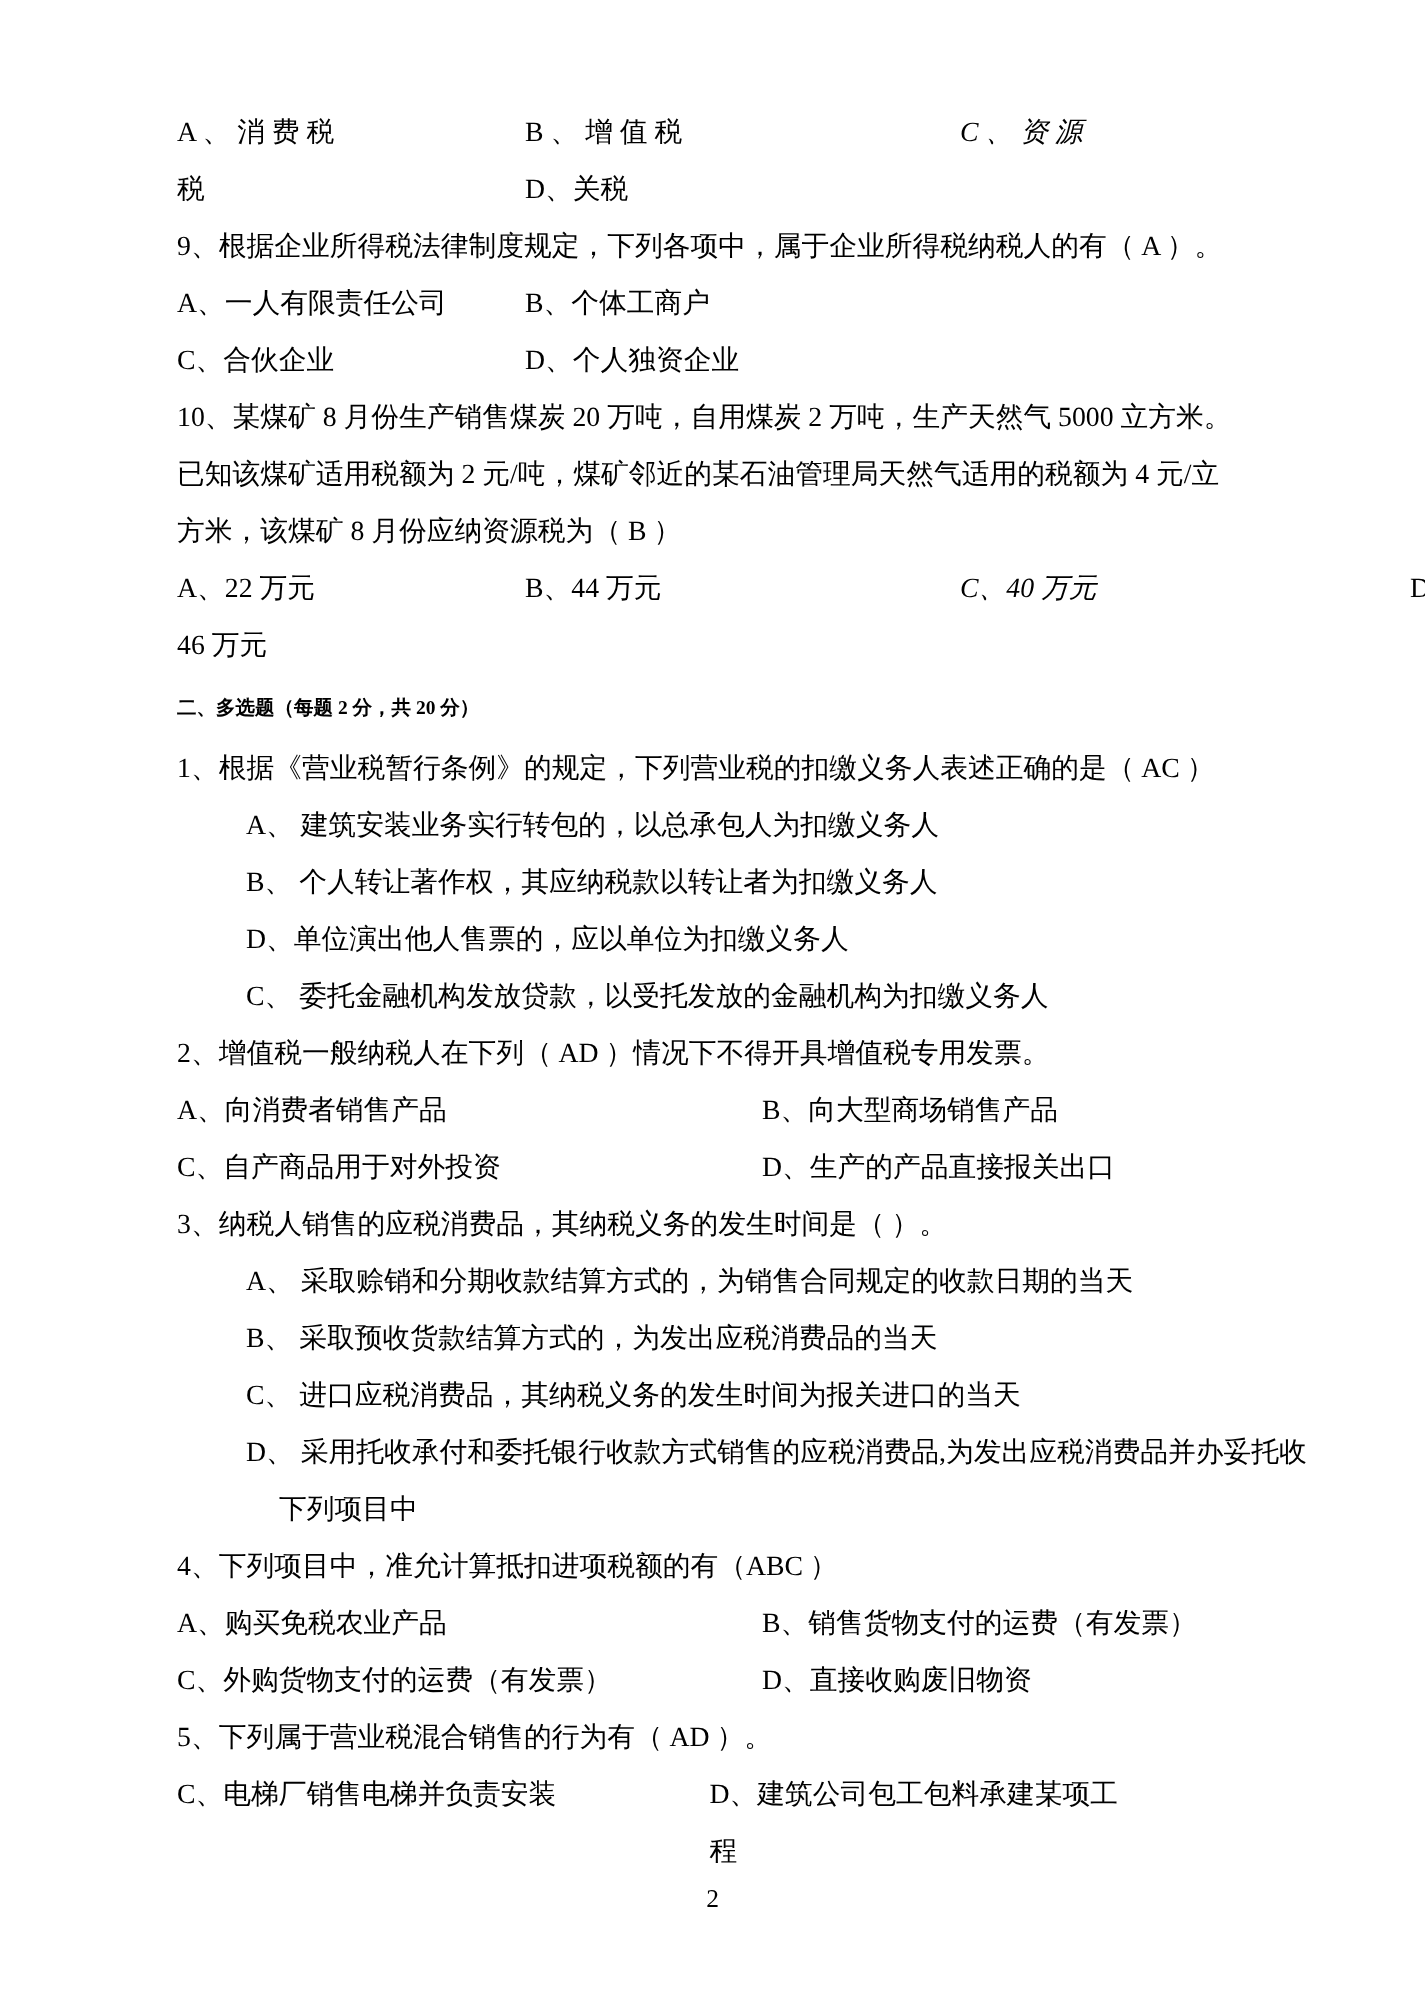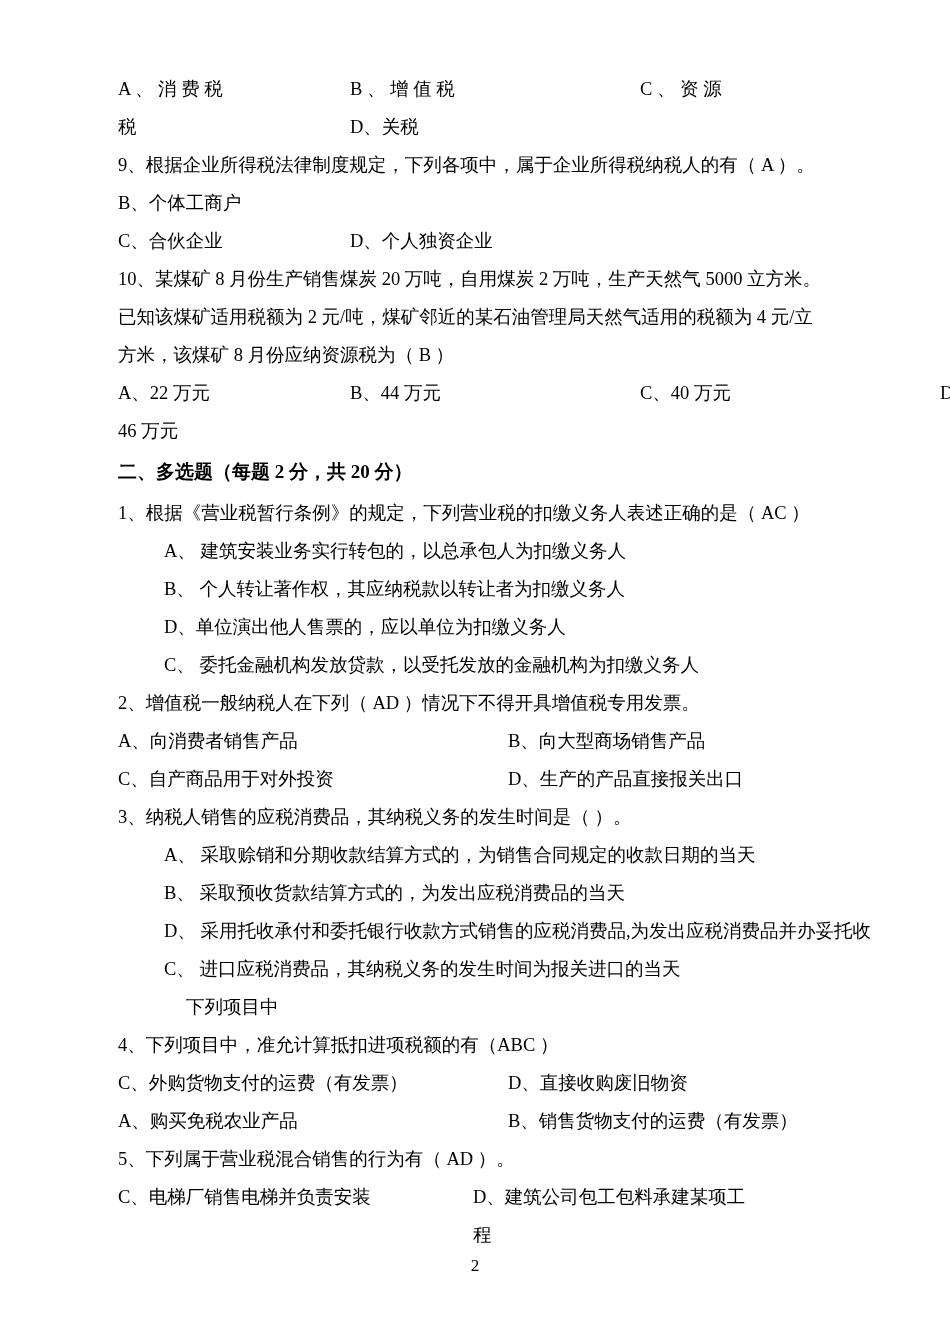--- a/index.html
+++ b/index.html
@@ -27,25 +27,25 @@
     line-height: 38px;
   }
   .opt-row {
     display: flex;
     width: 100%;
     font-size: 18.5px;
     line-height: 38px;
   }
   .opt-a { width: 232px; flex: none; }
   .opt-b { width: 290px; flex: none; }
-  .opt-c { width: 300px; flex: none; }
+  .opt-c { width: 300px; flex: none; font-style: italic; }
   .opt-d { flex: none; }
   .section-title {
     font-weight: bold;
-    font-size: 19px;
+    font-size: 13px;
     line-height: 44px;
     font-family: "Liberation Serif", "DejaVu Serif", serif;
   }
   .indent2 {
     padding-left: 46px;
     text-indent: 0;
   }
   .page-number {
     position: absolute;
     left: 0;
@@ -67,20 +67,21 @@
     <span class="opt-c">C 、  资 源</span>
   </div>
 
   <div class="opt-row">
     <span class="opt-a">税</span>
     <span class="opt-b">D、关税</span>
   </div>
 
   <div class="q-line">9、根据企业所得税法律制度规定，下列各项中，属于企业所得税纳税人的有（    A    ）。</div>
   <div class="opt-row">
+    <span class="opt-a">A、一人有限责任公司</span>
     <span class="opt-b">B、个体工商户</span>
   </div>
   <div class="opt-row">
     <span class="opt-a">C、合伙企业</span>
     <span class="opt-b">D、个人独资企业</span>
   </div>
 
   <div class="q-line">10、某煤矿 8 月份生产销售煤炭 20 万吨，自用煤炭 2 万吨，生产天然气 5000 立方米。</div>
   <div class="q-line">已知该煤矿适用税额为 2 元/吨，煤矿邻近的某石油管理局天然气适用的税额为 4 元/立</div>
   <div class="q-line">方米，该煤矿 8 月份应纳资源税为（      B      ）</div>
@@ -106,32 +107,32 @@
     <span class="opt-b">B、向大型商场销售产品</span>
   </div>
   <div class="opt-row">
     <span class="opt-a" style="width:390px">C、自产商品用于对外投资</span>
     <span class="opt-b">D、生产的产品直接报关出口</span>
   </div>
 
   <div class="q-line">3、纳税人销售的应税消费品，其纳税义务的发生时间是（   ）。</div>
   <div class="q-line indent2">A、 采取赊销和分期收款结算方式的，为销售合同规定的收款日期的当天</div>
   <div class="q-line indent2">B、 采取预收货款结算方式的，为发出应税消费品的当天</div>
+  <div class="q-line indent2">C、 进口应税消费品，其纳税义务的发生时间为报关进口的当天</div>
   <div class="q-line indent2">D、 采用托收承付和委托银行收款方式销售的应税消费品,为发出应税消费品并办妥托收</div>
-  <div class="q-line indent2">C、 进口应税消费品，其纳税义务的发生时间为报关进口的当天</div>
   <div class="q-line" style="padding-left:68px">下列项目中</div>
 
   <div class="q-line">4、下列项目中，准允计算抵扣进项税额的有（ABC   ）</div>
   <div class="opt-row">
+    <span class="opt-a" style="width:390px">A、购买免税农业产品</span>
+    <span class="opt-b">B、销售货物支付的运费（有发票）</span>
+  </div>
+  <div class="opt-row">
     <span class="opt-a" style="width:390px">C、外购货物支付的运费（有发票）</span>
     <span class="opt-b">D、直接收购废旧物资</span>
-  </div>
-  <div class="opt-row">
-    <span class="opt-a" style="width:390px">A、购买免税农业产品</span>
-    <span class="opt-b">B、销售货物支付的运费（有发票）</span>
   </div>
 
   <div class="q-line">5、下列属于营业税混合销售的行为有（    AD        ）。</div>
   <div class="opt-row">
     <span class="opt-a" style="width:355px">C、电梯厂销售电梯并负责安装</span>
     <span class="opt-b">D、建筑公司包工包料承建某项工程</span>
   </div>
 
   <div class="page-number">2</div>
 </div>

